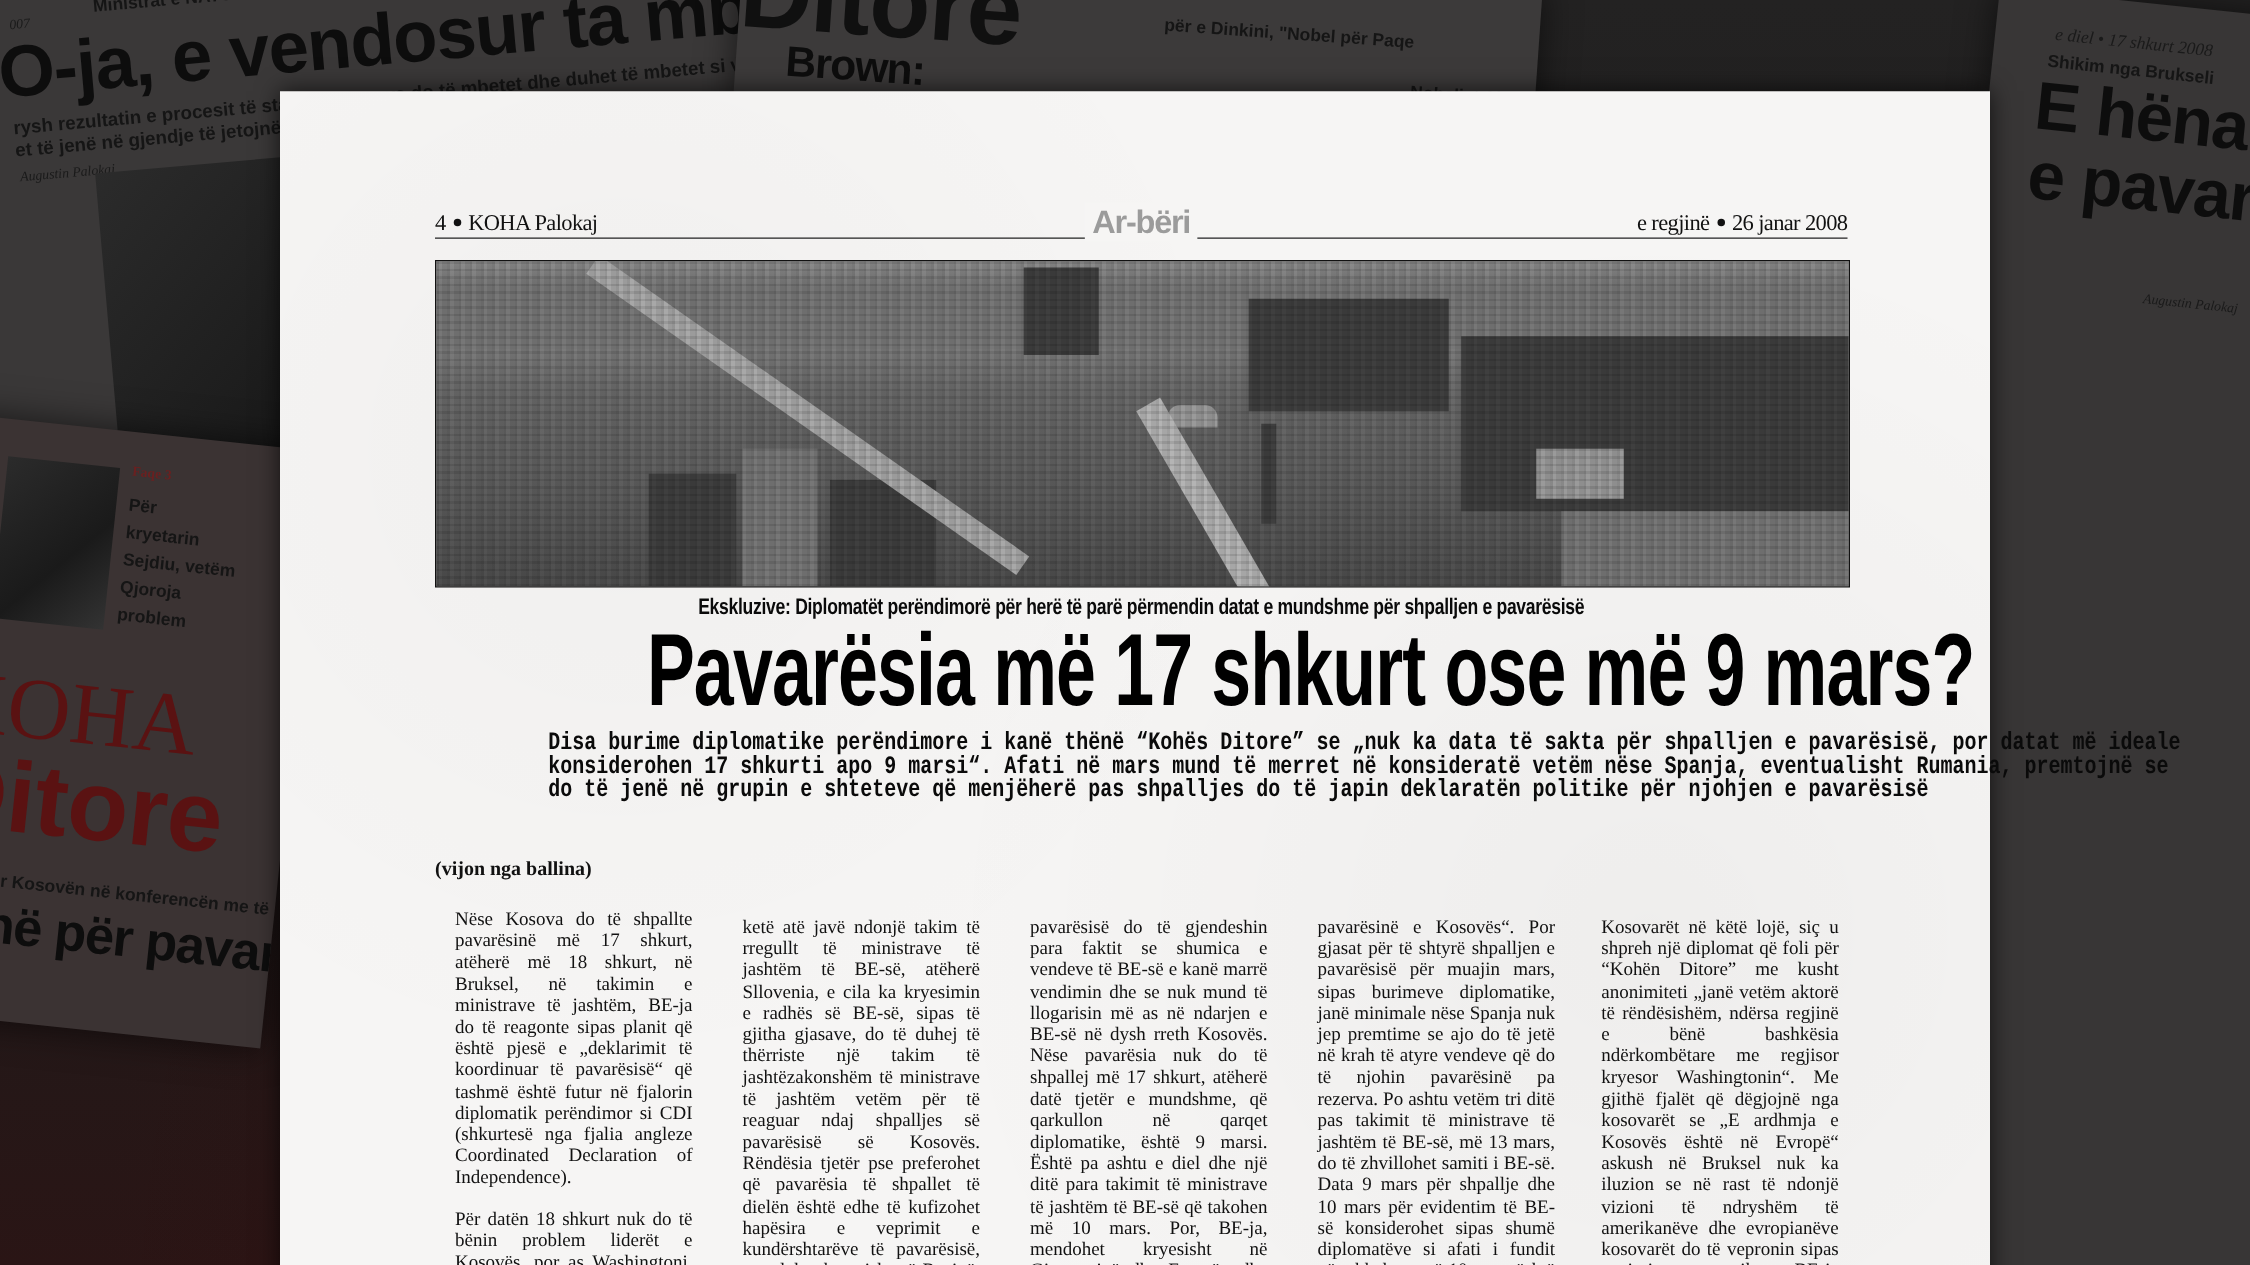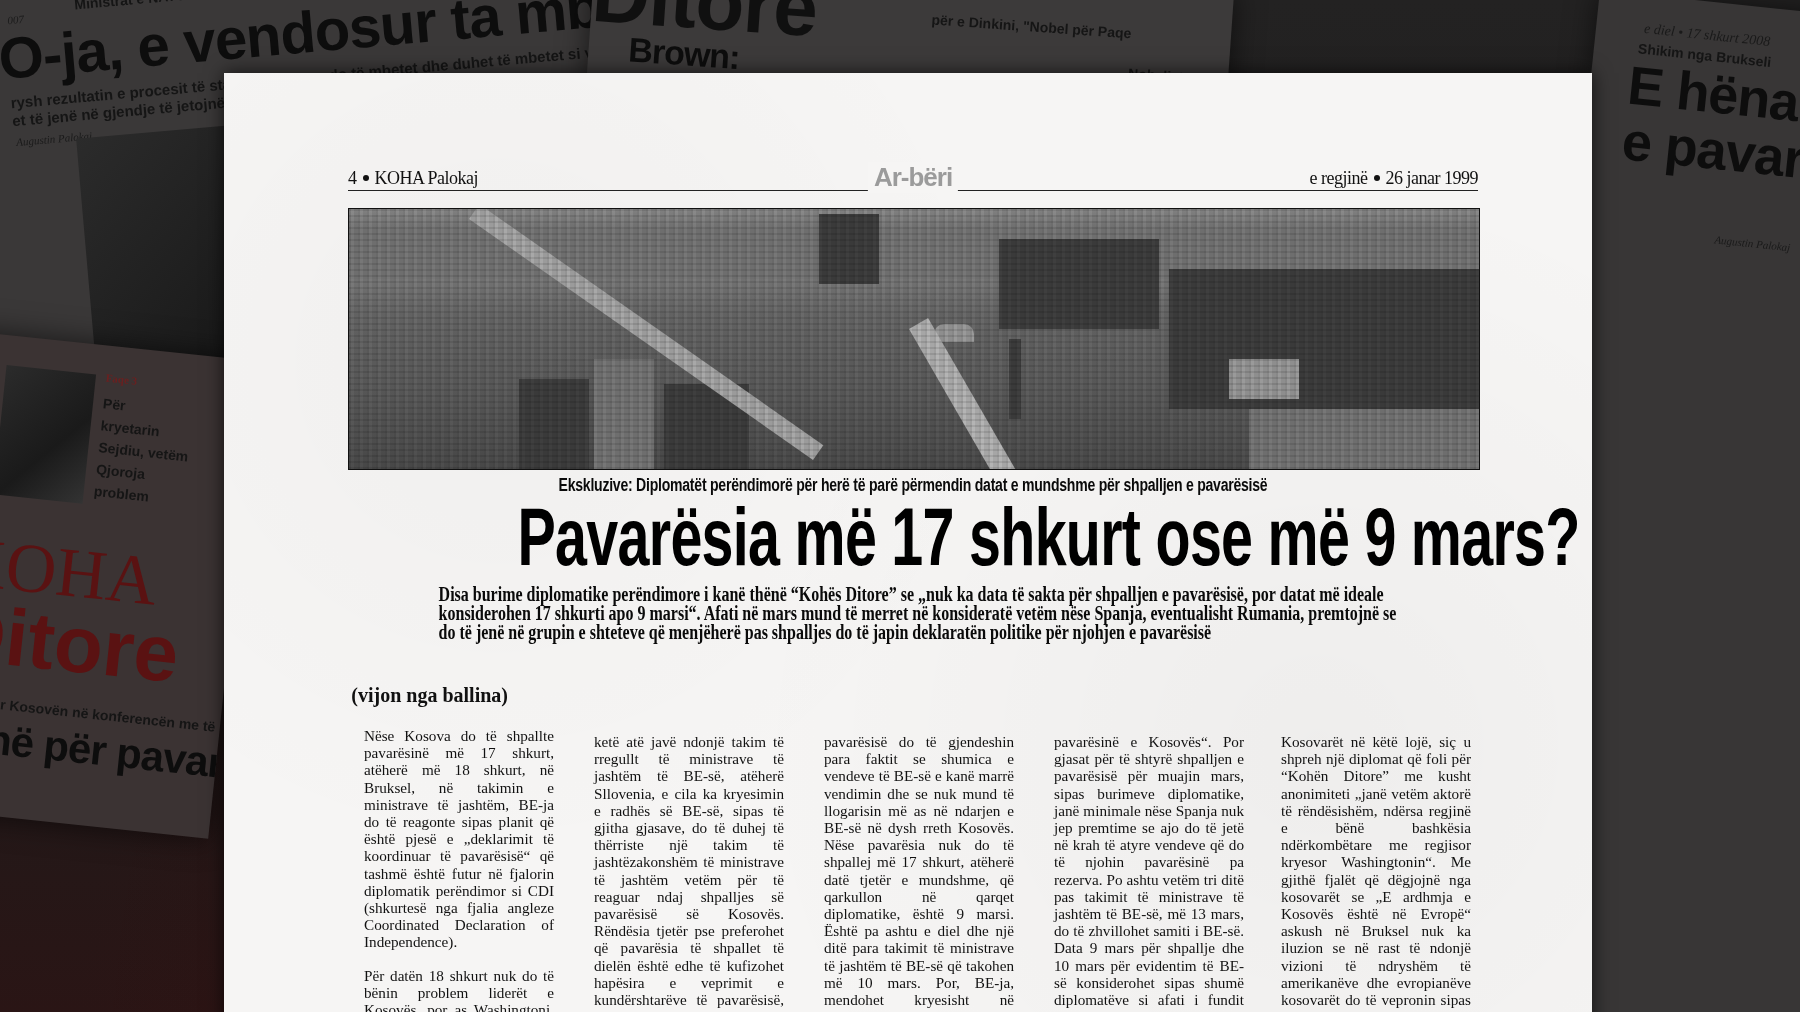--- a/index.html
+++ b/index.html
@@ -87,33 +87,33 @@
     font-family:"Liberation Sans", sans-serif; font-weight:bold; font-size:18px; color:#0a0a0a;
     transform:scaleX(0.78); transform-origin:center; white-space:nowrap; letter-spacing:-0.3px;
   }
   .headline {
     position:absolute; left:124px; top:418px; width:1130px; text-align:center;
     font-family:"Liberation Sans", sans-serif; font-weight:bold; font-size:82px; line-height:92px;
     color:#000; white-space:nowrap; transform:scaleX(0.7); transform-origin:center; letter-spacing:-1px;
   }
   .deck {
     position:absolute; left:96px; top:512px; width:1186px; text-align:left;
-    font-family:Liberation Serif, serif; font-weight:bold; font-size:20px; line-height:19px;
+    font-family:Liberation Mono, monospace; font-weight:bold; font-size:20px; line-height:19px;
     color:#0a0a0a;
   }
   .deck span { display:block; white-space:nowrap; transform:scaleX(0.8); transform-origin:center; }
 
   .cols { position:absolute; left:124px; top:570px; width:1140px; height:400px; }
   .col {
     position:absolute; top:0; width:222px;
     font-family:"Liberation Serif", serif; font-size:15.2px; line-height:17.2px; color:#111;
     text-align:justify; hyphens:manual;
   }
   .col p { margin:16px; }
-  .col .cont { text-align:right; font-weight:bold; font-size:20px; margin-bottom:8px; }
+  .col .cont { text-align:left; font-weight:bold; font-size:16px; margin-bottom:8px; }
   .c1 { left:0; top:68px; }
   .c2 { left:230px; top:74px; }
   .c3 { left:460px; top:74px; }
   .c4 { left:690px; top:74px; }
   .c5 { left:917px; top:74px; }
   .c1 .cont { position:absolute; top:-24px; left:0; width:160px; }
 </style>
 </head>
 <body>
 
@@ -159,21 +159,21 @@
 </div>
 
 <div class="page">
 
   <div class="hdr">
     <div class="hdr-left">
       <span>4</span><span class="dot"></span><span>KOHA Palokaj</span>
     </div>
     <div class="hdr-mid">Ar-bëri</div>
     <div class="hdr-right">
-      <span>e regjinë</span><span class="dot"></span><span>26  janar 1999</span>
+      <span>e regjinë</span><span class="dot"></span><span>26  janar 2008</span>
     </div>
   </div>
 
   <div class="photo">
     <div class="sky"></div>
     <div class="blk m" style="left:0;top:20px;width:1130px;height:50px;"></div>
     <div class="blk" style="left:470px;top:5px;width:60px;height:70px;"></div>
     <div class="blk" style="left:650px;top:30px;width:160px;height:90px;"></div>
     <div class="blk l" style="left:585px;top:115px;width:40px;height:18px;border-radius:10px 10px 0 0;"></div>
     <div class="blk" style="left:660px;top:130px;width:12px;height:80px;"></div>

